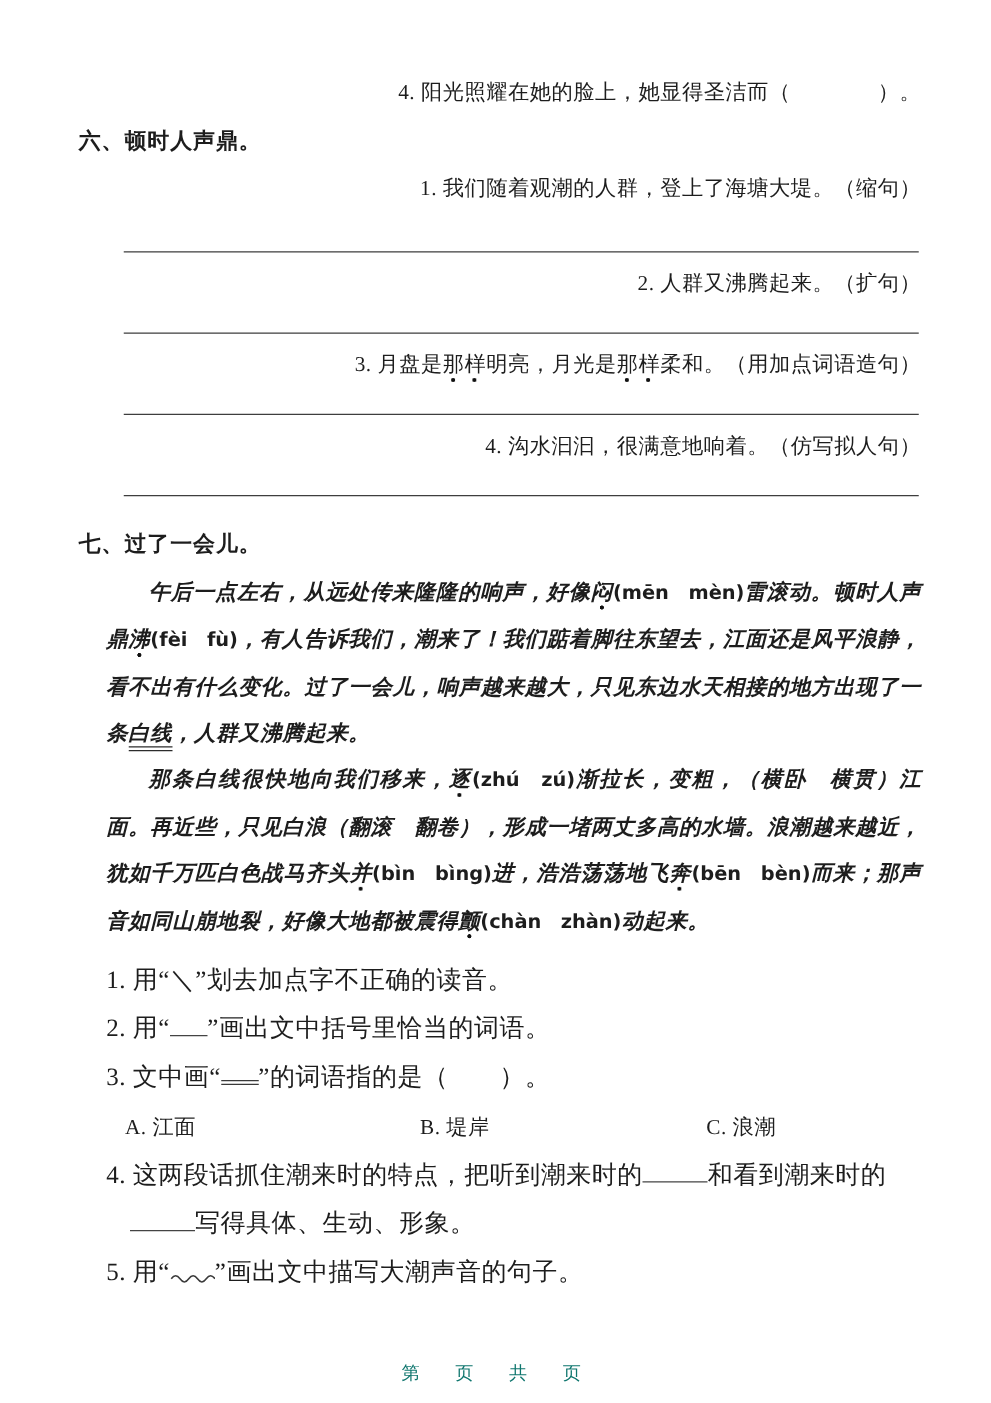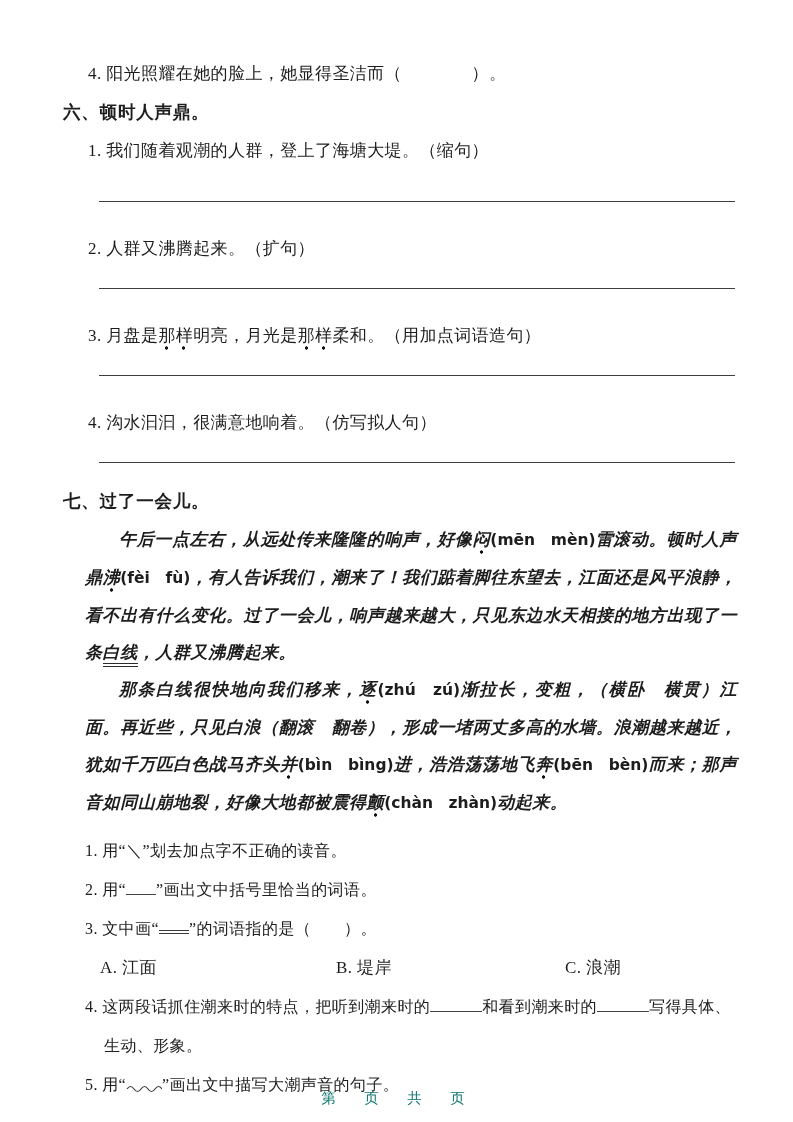--- a/index.html
+++ b/index.html
@@ -14,39 +14,39 @@
     width: 793px; height: 1122px;
     background: #fff;
     padding: 63px 56px 0 63px;
     overflow: hidden;
   }
   .q {
     font-size: 17px;
     line-height: 22px;
     letter-spacing: 0.4px;
   }
-  .indent-num { padding-left: 25px; }
+  .indent-num { padding-left: 25px; text-align: right; }
   .sec-heading {
     font-family: "Liberation Sans", "DejaVu Sans", sans-serif;
     font-weight: 700;
     font-size: 17.5px;
     line-height: 22px;
     letter-spacing: 0.8px;
     margin-top: 16px;
   }
   .mt-q1 { margin-top: 17px; }
   .ansline {
     height: 0;
     border-bottom: 1.5px solid #3e3e3e;
     margin-left: 36px;
     margin-right: 2px;
   }
   .mt-line { margin-top: 39px; }
   .mt-line2 { margin-top: 28px; }
-  .mt-q { margin-top: 36px; }
+  .mt-q { margin-top: 14px; }
   .sec7-heading { margin-top: 27px; }
 
   .passage {
     margin-left: 22px;
     margin-top: 9px;
     font-style: italic;
     font-size: 17px;
     line-height: 37px;
     text-align: justify;
     letter-spacing: 0.6px;
@@ -66,21 +66,21 @@
     background-position: 0 100%;
     padding-bottom: 6px;
   }
   .dbl-ul {
     border-bottom: 4px double #2c2c2c;
     padding-bottom: 1px;
   }
 
   .q7list { margin-top: 9px; }
   .q7 {
-    font-size: 16px;
+    font-size: 20px;
     line-height: 39px;
     padding-left: 22px;
     letter-spacing: 0.4px;
   }
   .q7.hang {
     padding-left: 41px;
     text-indent: -19px;
   }
   .opts {
     display: flex;

